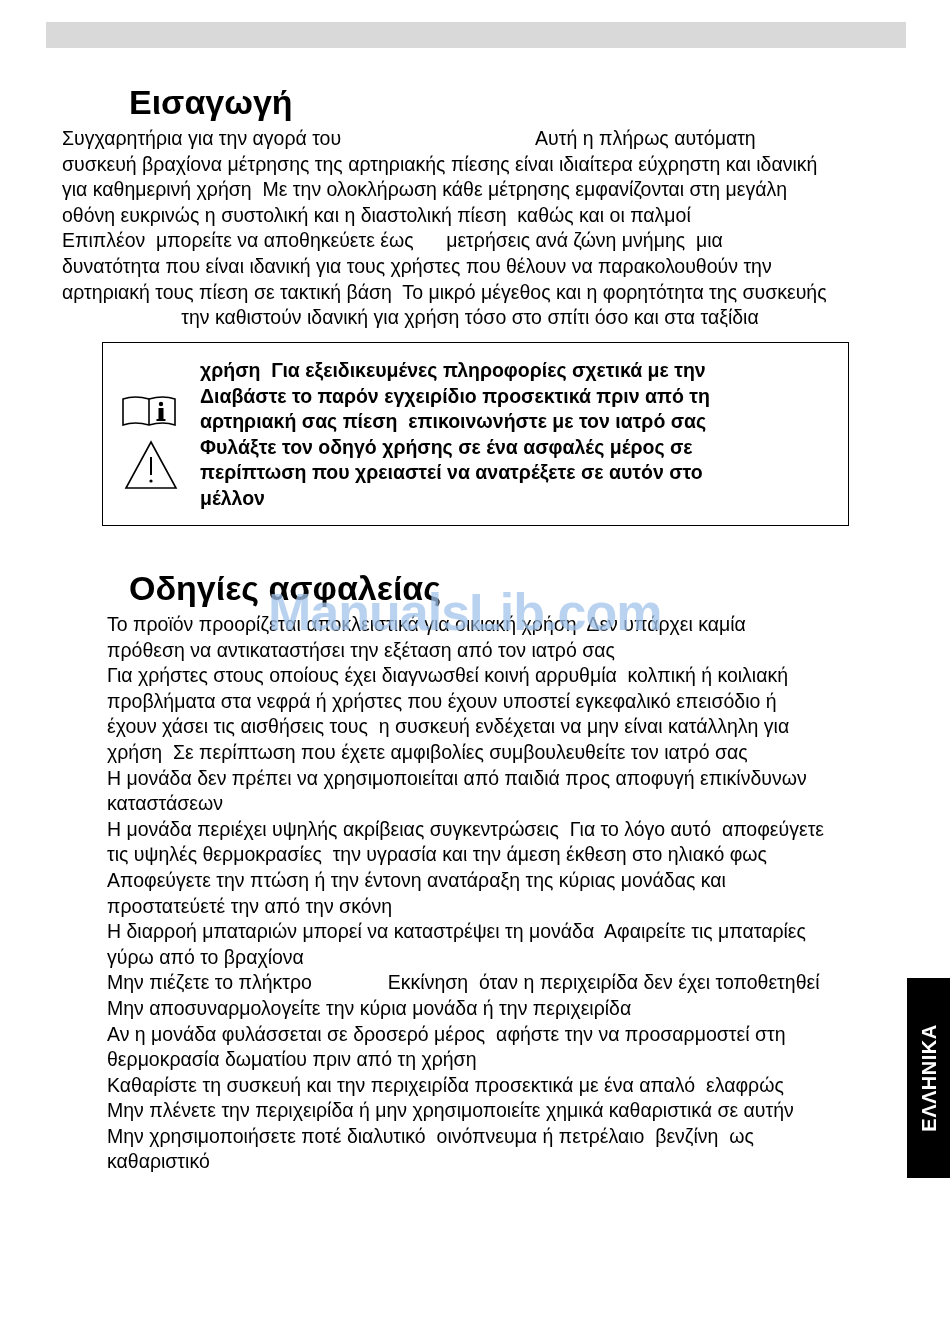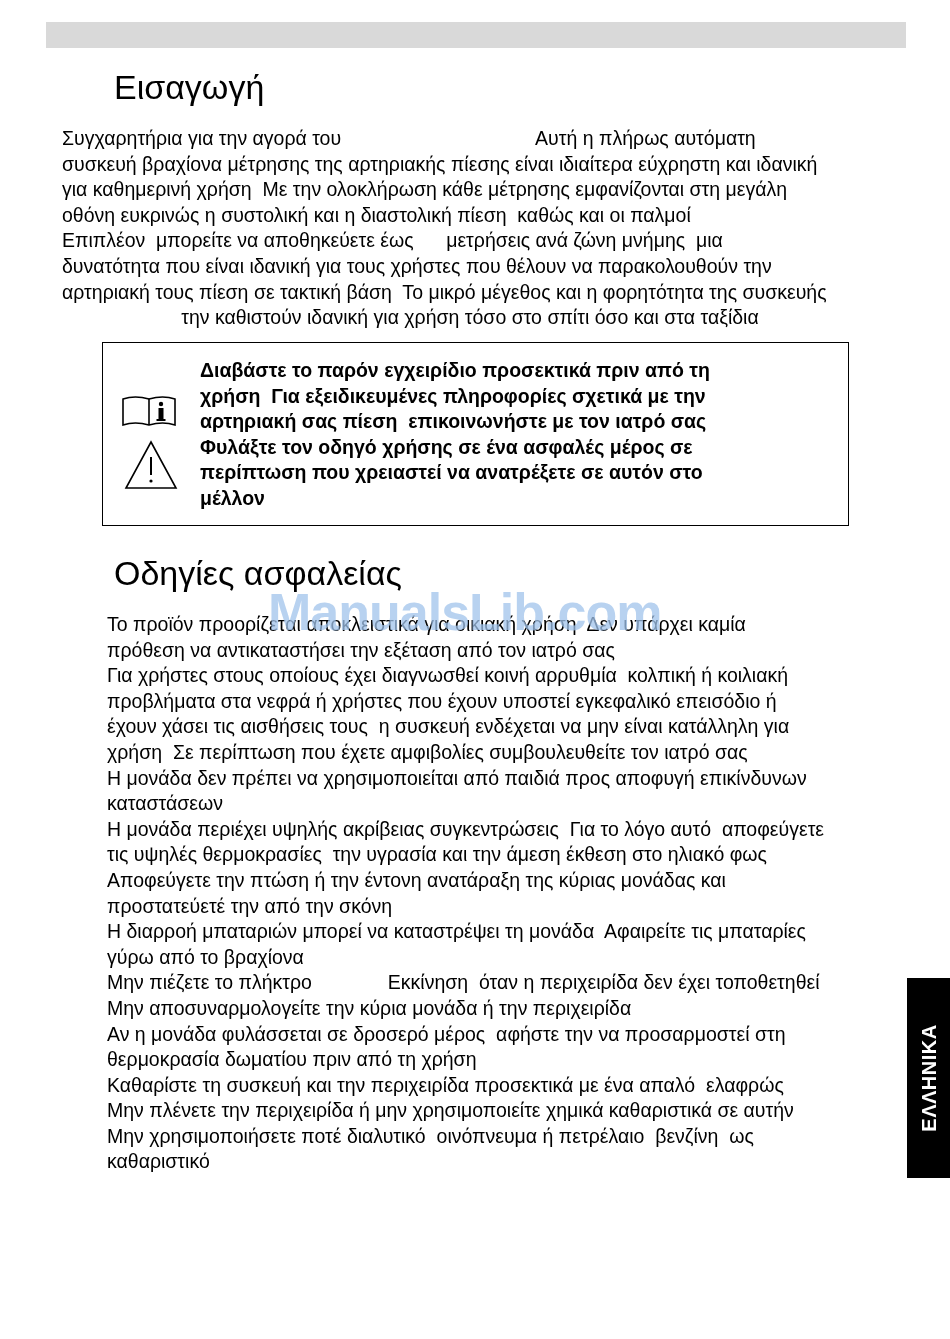--- a/index.html
+++ b/index.html
@@ -1,19 +1,19 @@
 <!DOCTYPE html>
 <html><head>
   <meta charset="utf-8">
   <style>
     html, body { margin: 0; padding: 0; background: #ffffff; }
     body { width: 950px; height: 1339px; position: relative; overflow: hidden;
            font-family: "Liberation Sans", sans-serif; color: #000; }
     .top-bar { position: absolute; left: 46px; top: 22px; width: 860px; height: 26px; background: #d9d9d9; }
-    .h1 { position: absolute; left: 113px; font-size: 34px; font-weight: normal; letter-spacing: 0px; margin: 1px; line-height: 40px; }
+    .h1 { position: absolute; left: 113px; font-size: 34px; font-weight: bold; letter-spacing: 0px; margin: 16px; line-height: 40px; }
     .para { position: absolute; font-size: 19.5px; line-height: 25.6px; margin: 16px; }
     .para .line { display: block; white-space: pre; }
     .intro { left: 46px; top: 110px; }
     .notice-box { position: absolute; left: 102px; top: 342px; width: 747px; height: 184px; border: 1.5px solid #000; box-sizing: border-box; }
     .notice-text { position: absolute; left: 97px; top: 15px; font-size: 19.5px; font-weight: bold; line-height: 25.6px; }
     .notice-text .line { display: block; white-space: pre; }
     .icon-manual { position: absolute; left: 18px; top: 50px; width: 56px; height: 36px; }
     .icon-warning { position: absolute; left: 20px; top: 96px; width: 56px; height: 52px; }
     .safety { left: 91px; top: 596px; }
     .lang-tab { position: absolute; left: 907px; top: 978px; width: 43px; height: 200px; background: #000; }
@@ -47,22 +47,22 @@
     <circle cx="40" cy="11" r="2.2" fill="#000"></circle>
     <rect x="37.5" y="15" width="5" height="12" fill="#000"></rect>
     <rect x="35.5" y="26" width="9" height="2" fill="#000"></rect>
   </svg>
   <svg class="icon-warning" viewBox="0 0 56 52">
     <path d="M28 3 L53 49 L3 49 Z" fill="none" stroke="#000" stroke-width="1.6" stroke-linejoin="miter"></path>
     <line x1="28" y1="18" x2="28" y2="36" stroke="#000" stroke-width="2"></line>
     <circle cx="28" cy="42" r="1.6" fill="#000"></circle>
   </svg>
   <div class="notice-text">
+    <span class="line">χρήση  Για εξειδικευμένες πληροφορίες σχετικά με την</span>
     <span class="line">Διαβάστε το παρόν εγχειρίδιο προσεκτικά πριν από τη</span>
-    <span class="line">χρήση  Για εξειδικευμένες πληροφορίες σχετικά με την</span>
     <span class="line">αρτηριακή σας πίεση  επικοινωνήστε με τον ιατρό σας</span>
     <span class="line">Φυλάξτε τον οδηγό χρήσης σε ένα ασφαλές μέρος σε</span>
     <span class="line">περίπτωση που χρειαστεί να ανατρέξετε σε αυτόν στο</span>
     <span class="line">μέλλον</span>
   </div>
 </div>
 
 <h1 class="h1" style="top:552px;">Οδηγίες ασφαλείας</h1>
 
 <div class="para safety">

